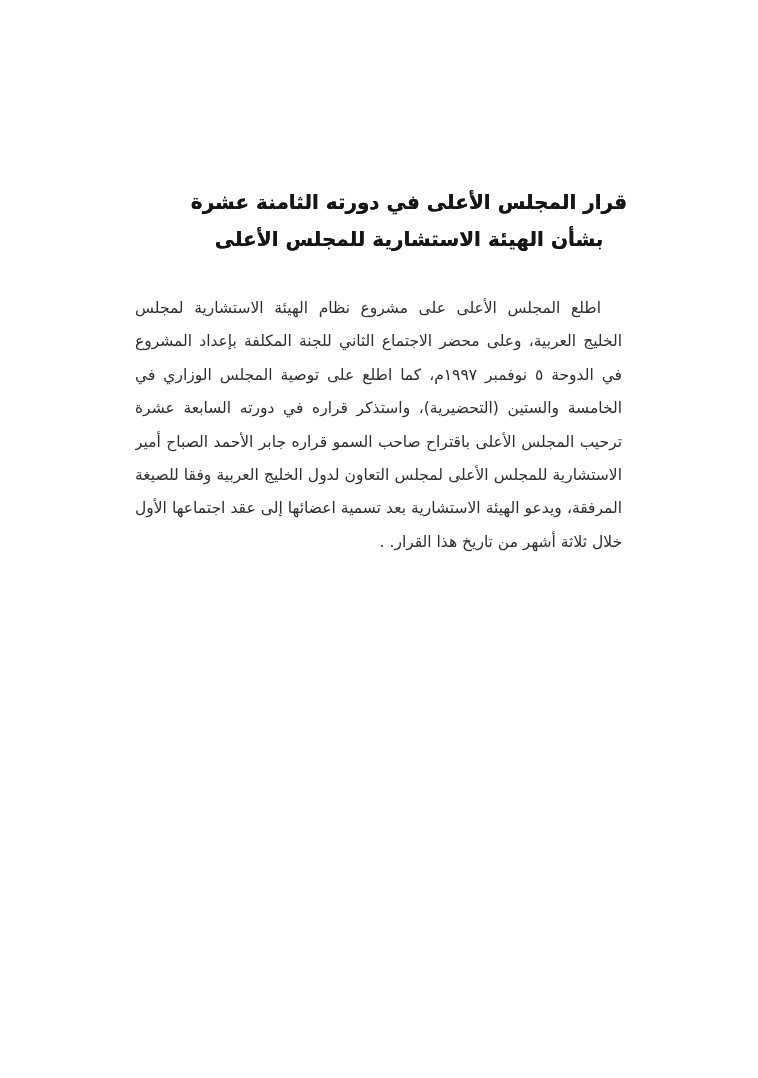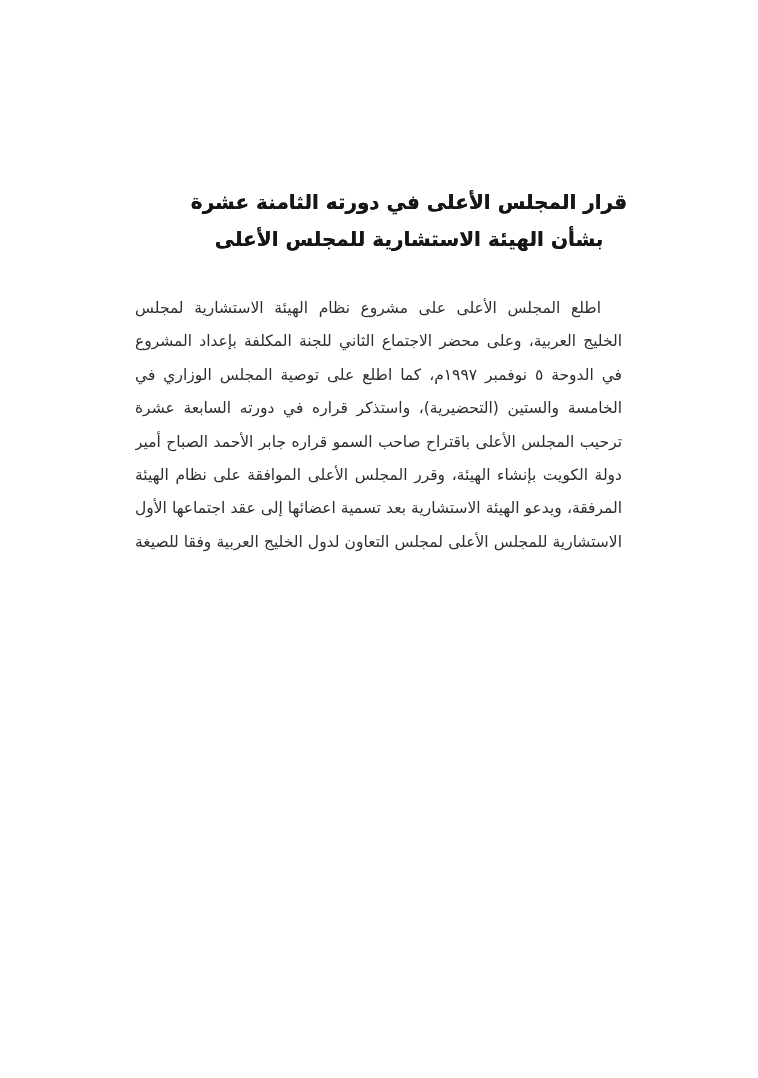--- a/index.html
+++ b/index.html
@@ -69,20 +69,20 @@
     <div class="title-line">قرار المجلس الأعلى في دورته الثامنة عشرة</div>
     <div class="title-line">بشأن الهيئة الاستشارية للمجلس الأعلى</div>
   </div>
 
   <div class="body-block">
     <div class="body-line first">اطلع المجلس الأعلى على مشروع نظام الهيئة الاستشارية لمجلس التعاون لدول</div>
     <div class="body-line">الخليج العربية، وعلى محضر الاجتماع الثاني للجنة المكلفة بإعداد المشروع المنعقد</div>
     <div class="body-line">في الدوحة ٥ نوفمبر ١٩٩٧م، كما اطلع على توصية المجلس الوزاري في دورته</div>
     <div class="body-line">الخامسة والستين (التحضيرية)، واستذكر قراره في دورته السابعة عشرة المتضمنة</div>
     <div class="body-line">ترحيب المجلس الأعلى باقتراح صاحب السمو قراره جابر الأحمد الصباح أمير</div>
-    <div class="body-line">دولة الكويت بإنشاء الهيئة، وقرر المجلس الأعلى الموافقة على نظام الهيئة</div>
+    <div class="body-line">الاستشارية للمجلس الأعلى لمجلس التعاون لدول الخليج العربية وفقا للصيغة</div>
     <div class="body-line">المرفقة، ويدعو الهيئة الاستشارية بعد تسمية اعضائها إلى عقد اجتماعها الأول</div>
-    <div class="body-line">الاستشارية للمجلس الأعلى لمجلس التعاون لدول الخليج العربية وفقا للصيغة</div>
+    <div class="body-line last">خلال ثلاثة أشهر من تاريخ هذا القرار. .</div>
   </div>
 
   <div class="page-number">١</div>
 
 </div>
 
 </body></html>

